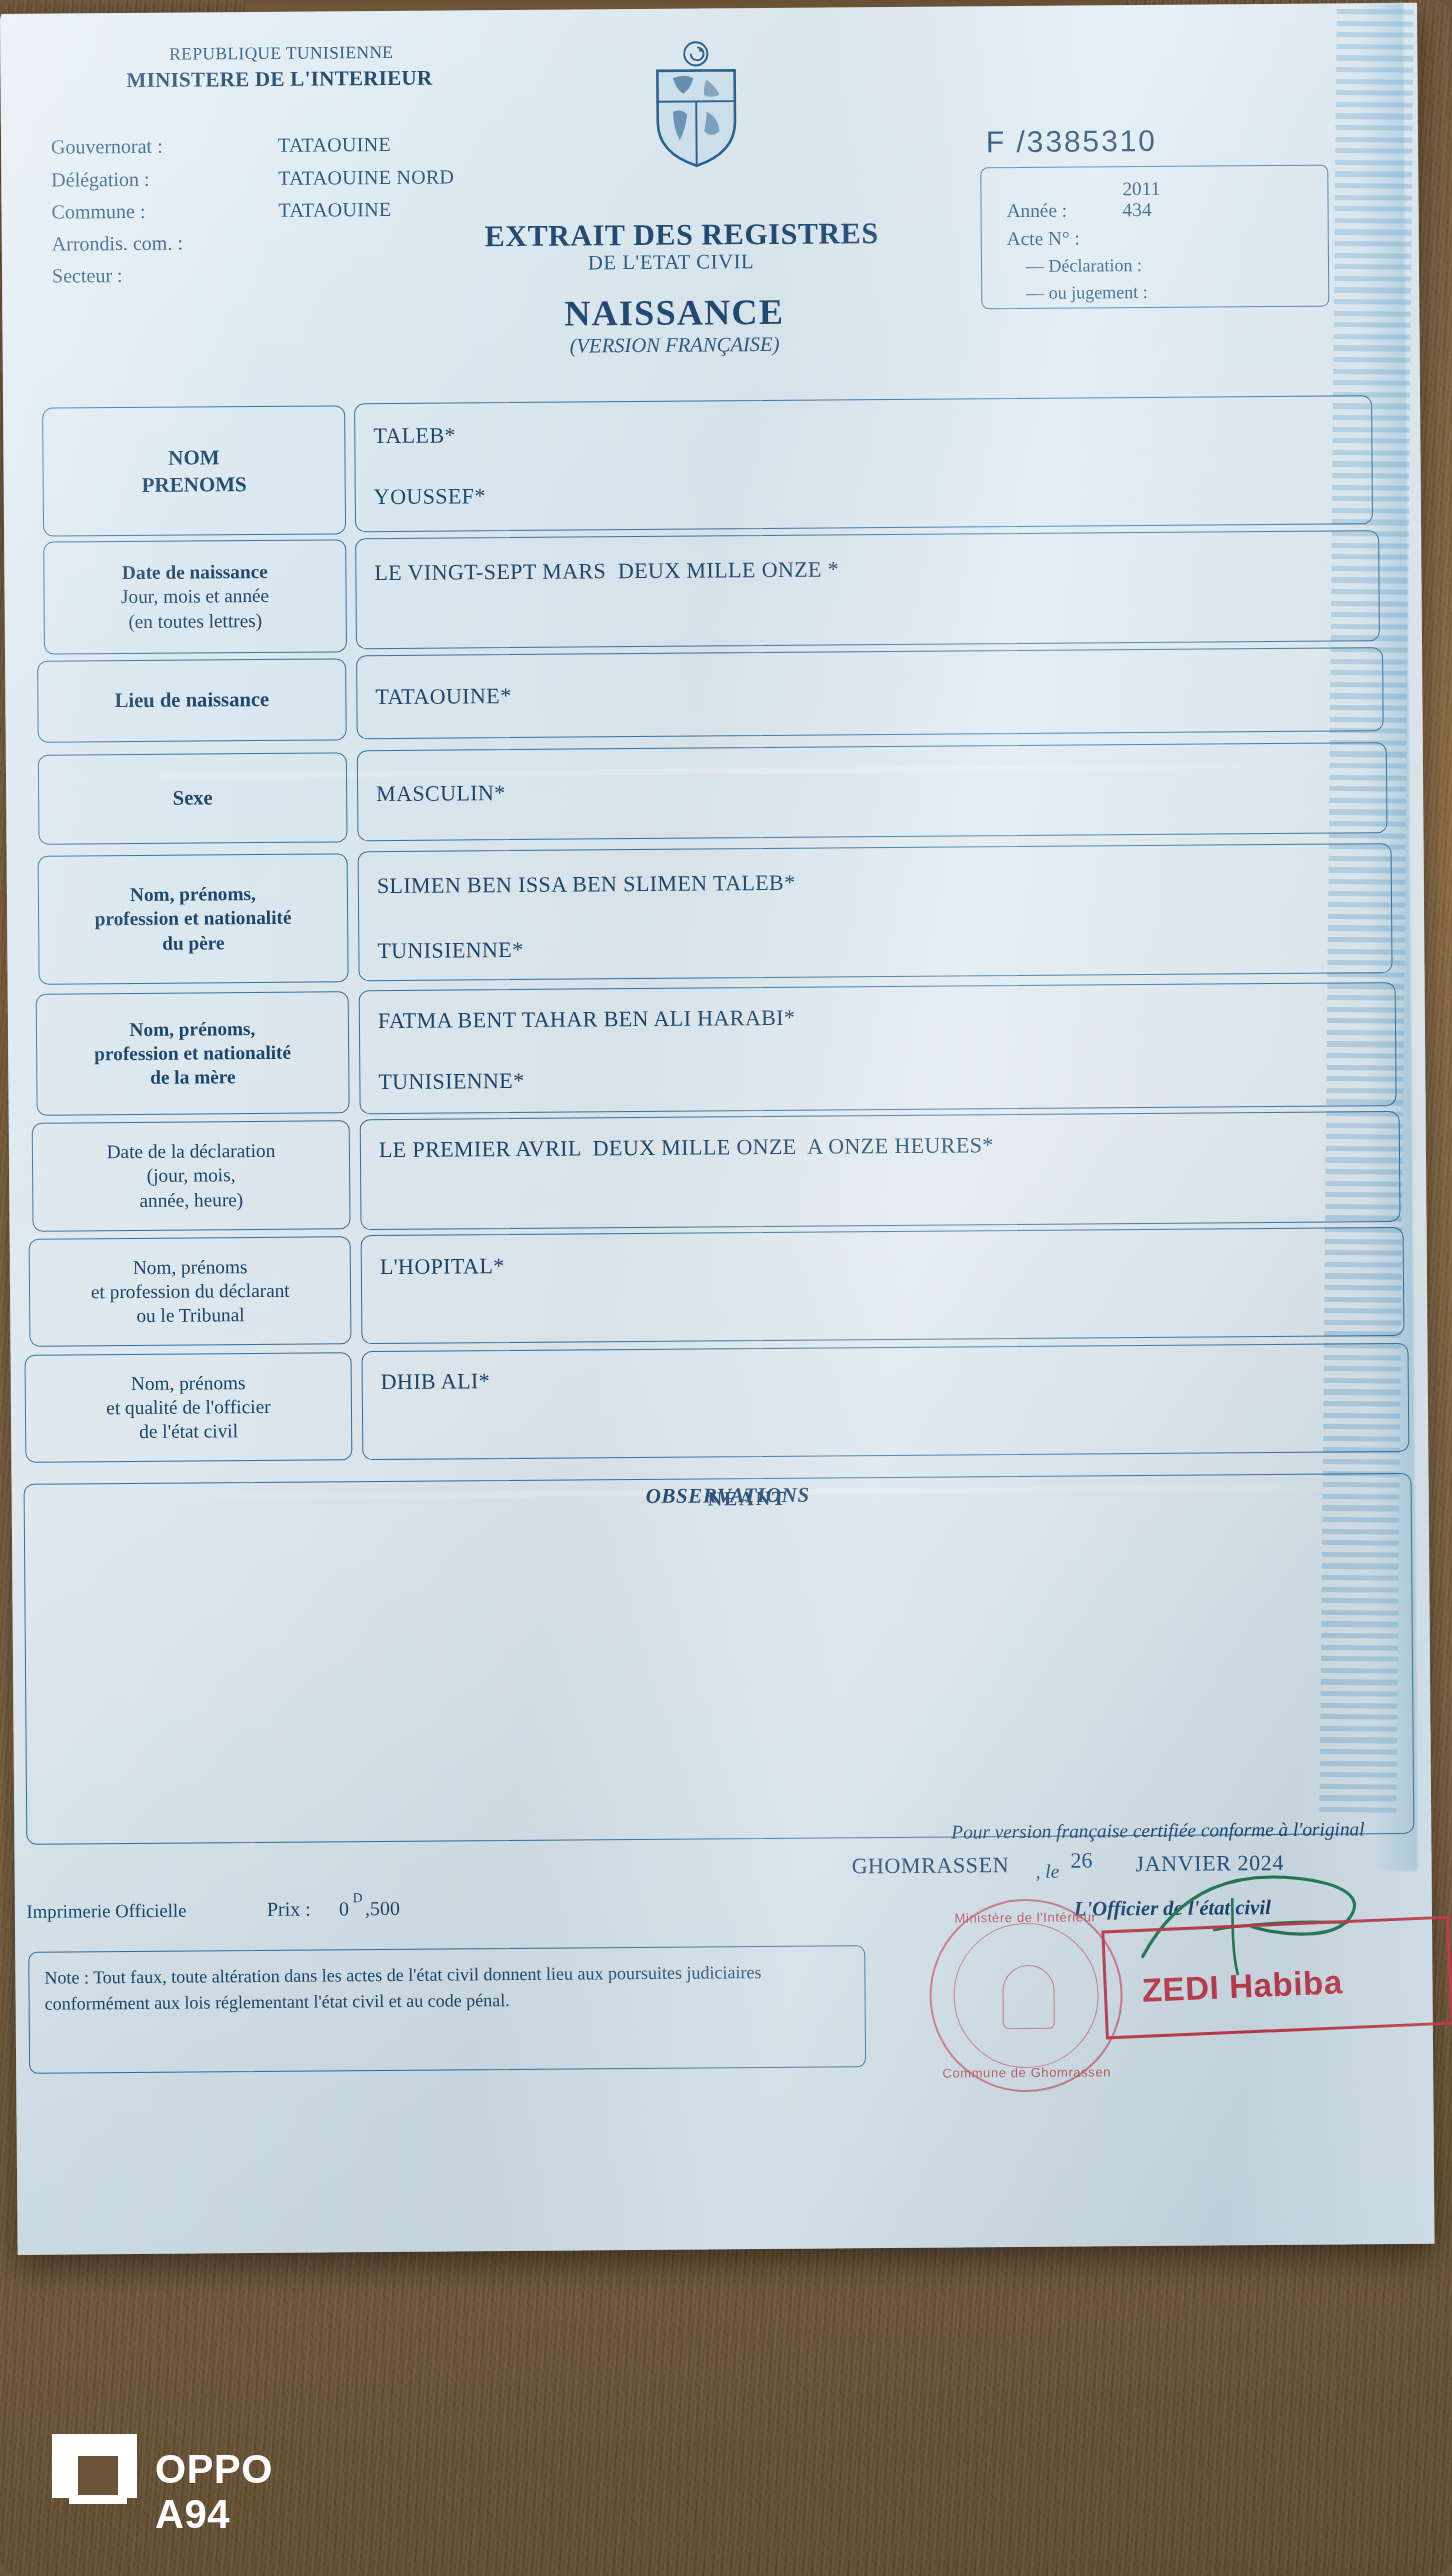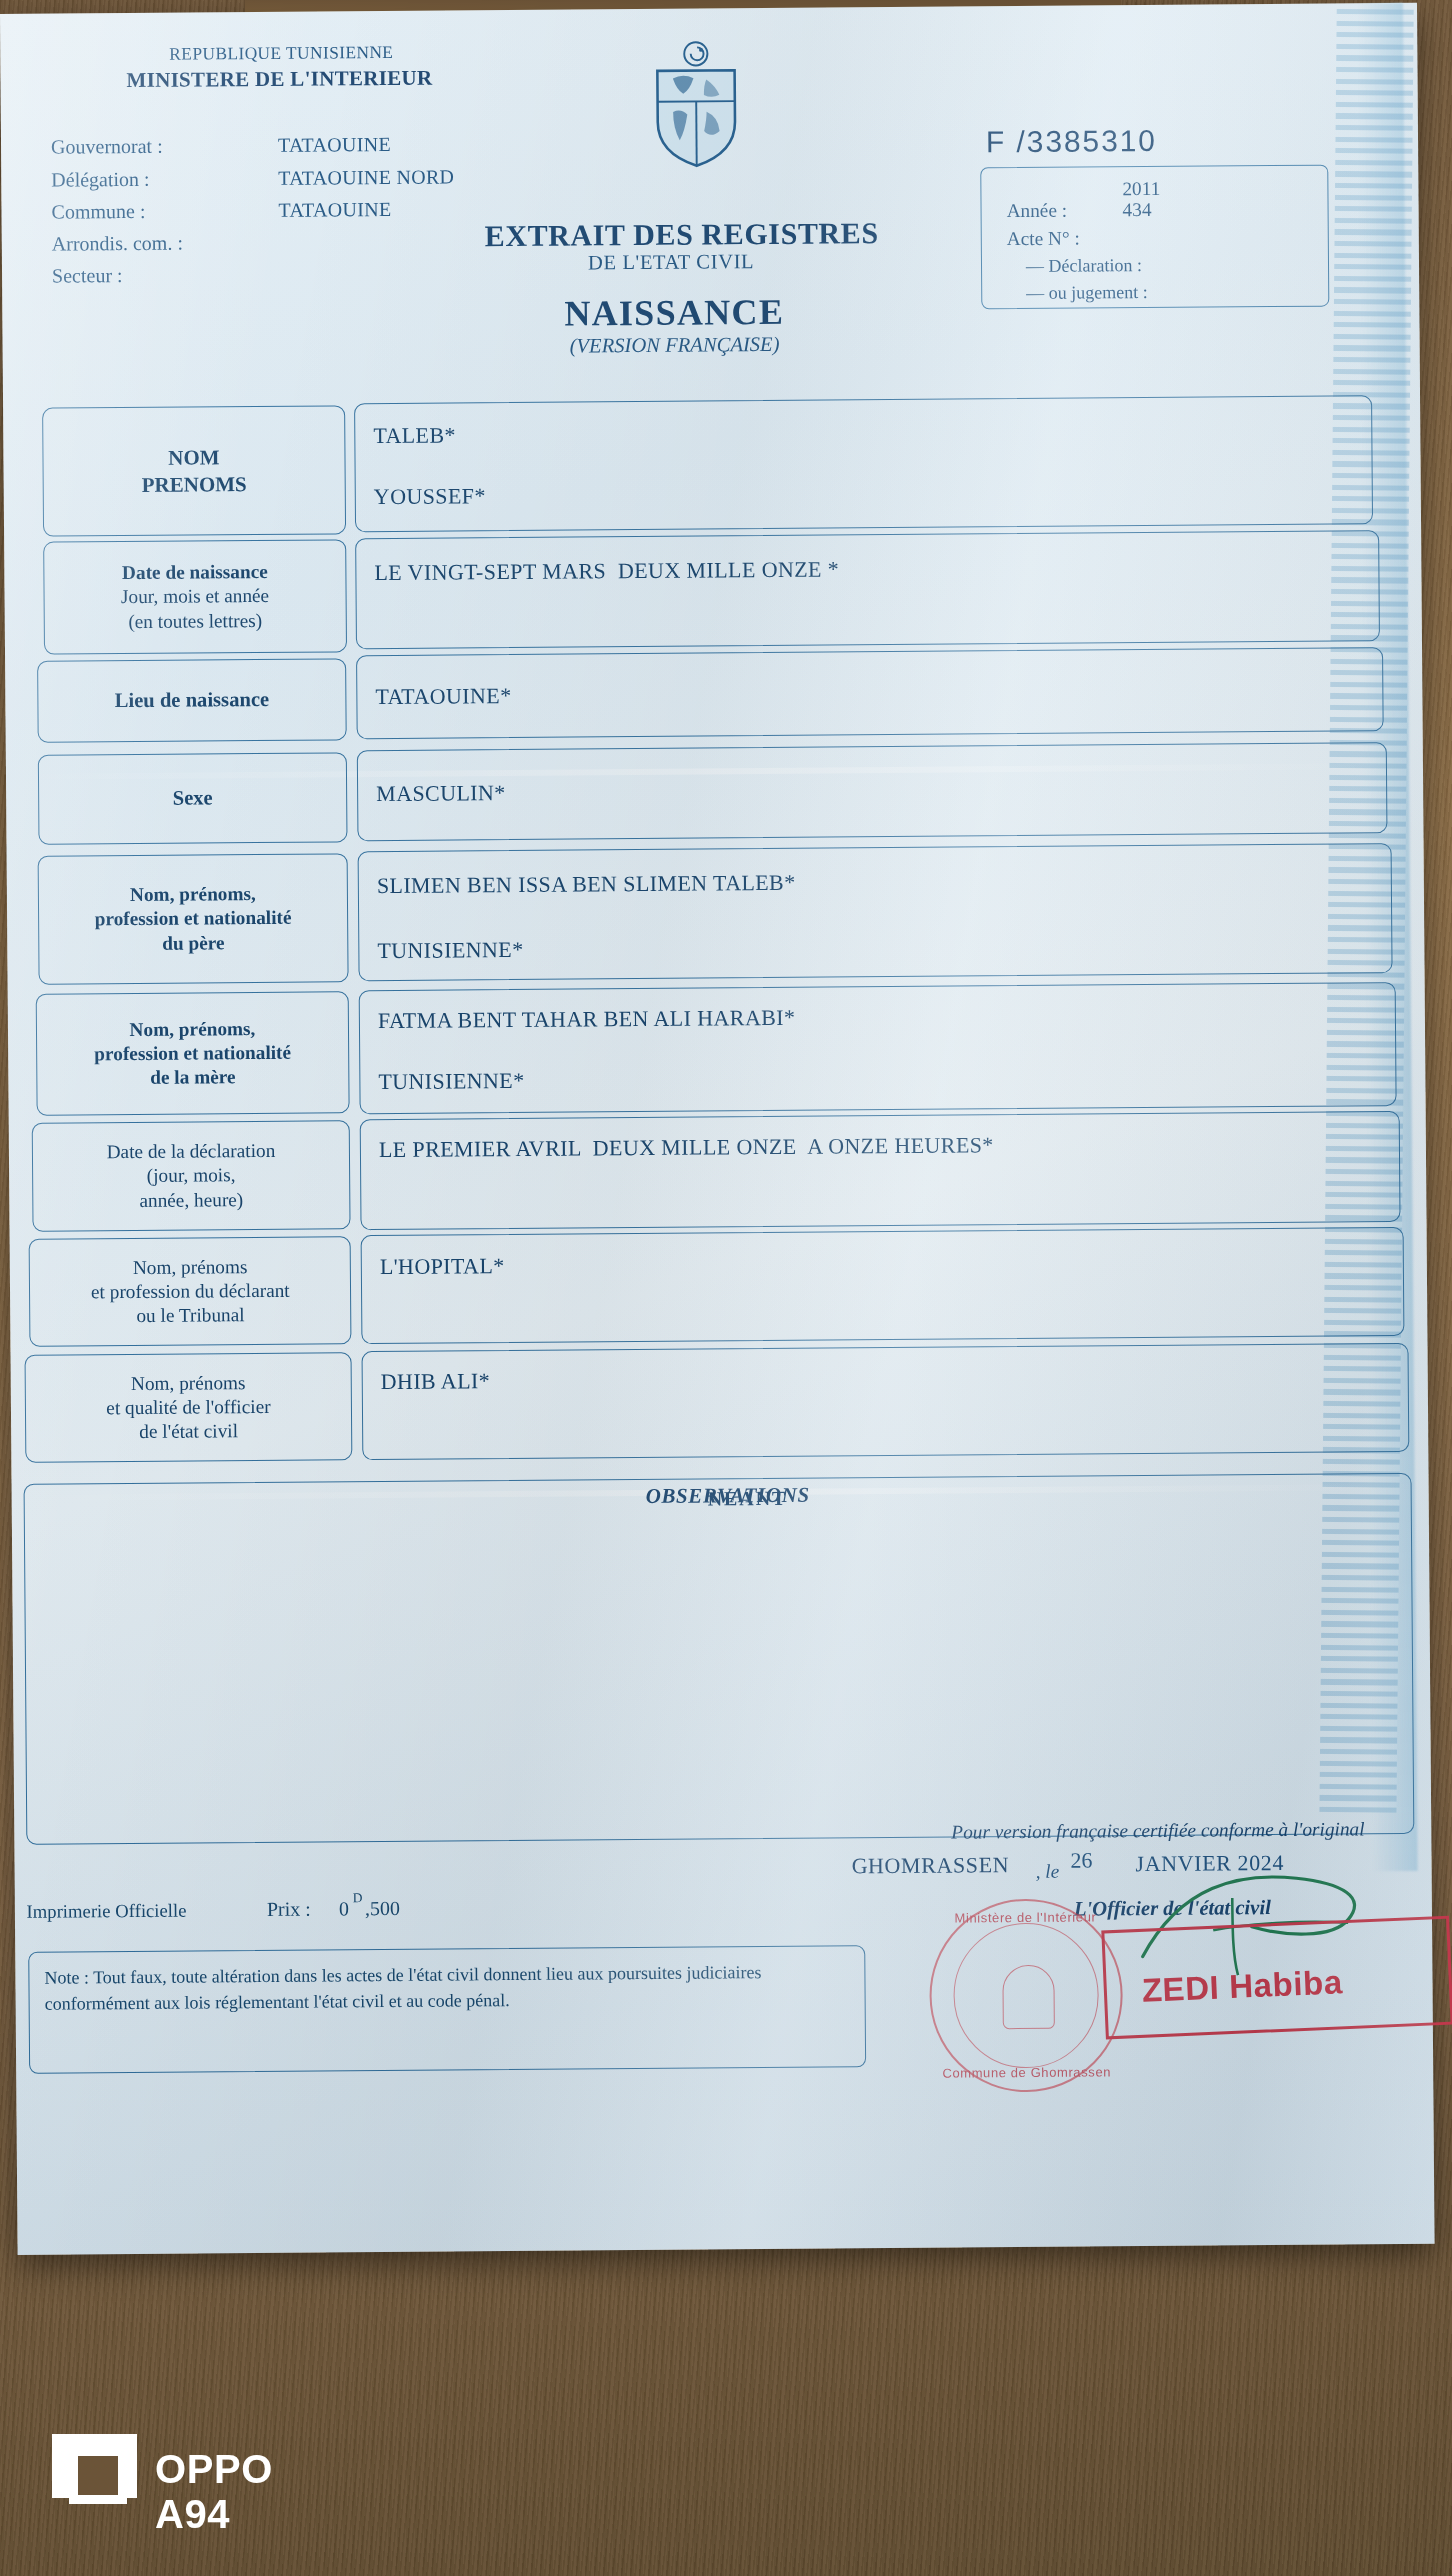--- a/index.html
+++ b/index.html
@@ -6,20 +6,21 @@
   html, body {
     margin: 0; padding: 0;
     background: #6b5438;
     font-family: "Liberation Serif", serif;
   }
   #page {
     position: relative;
     width: 1453px; height: 2576px;
     overflow: hidden;
     background: linear-gradient(180deg,#7a5f3c 0%, #8a6c45 30%, #7d6140 60%, #6a5232 100%);
+    border-radius: 22px;
   }
   
   #desk {
     position: absolute; inset: 0;
     background:
       repeating-linear-gradient(96deg, rgba(0,0,0,0.055) 0px, rgba(0,0,0,0.055) 1.3px, rgba(255,255,255,0.03) 1.9px, rgba(255,255,255,0.03) 4.5px),
       repeating-linear-gradient(91deg, rgba(0,0,0,0.04) 0px, rgba(0,0,0,0.04) 3.2px, rgba(255,255,255,0.02) 3.9px, rgba(255,255,255,0.02) 9px),
       linear-gradient(175deg,#6e5538 0%, #8b6c45 35%, #7c6040 70%, #5e4a2e 100%);
   }
   

